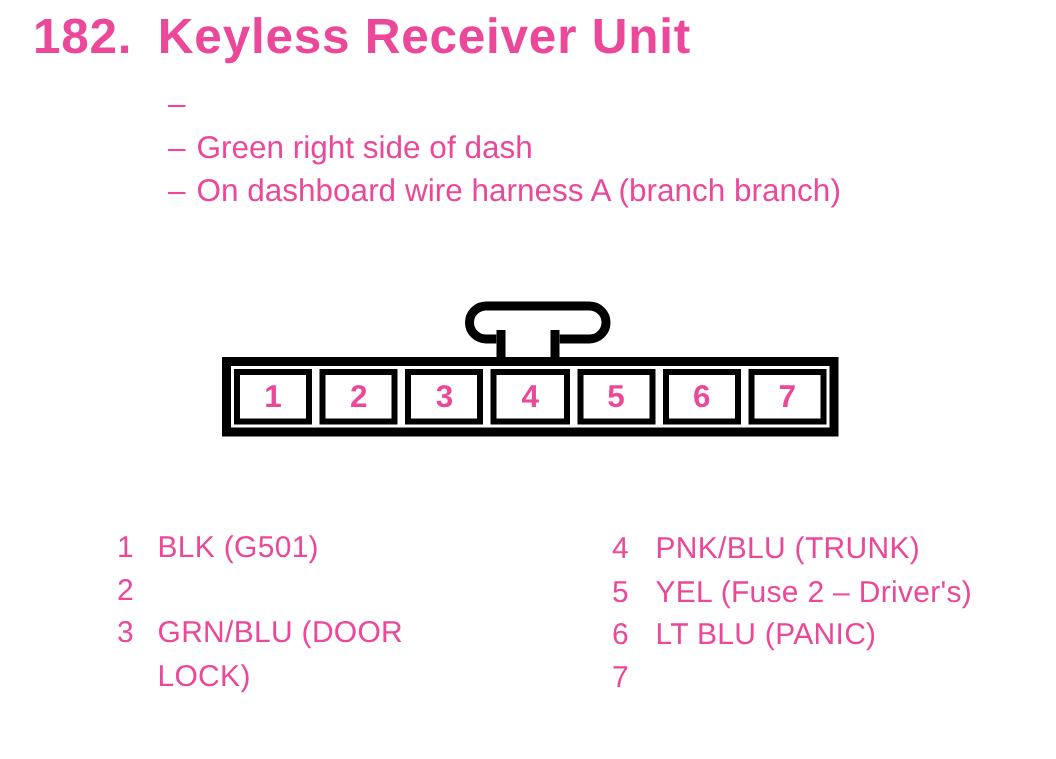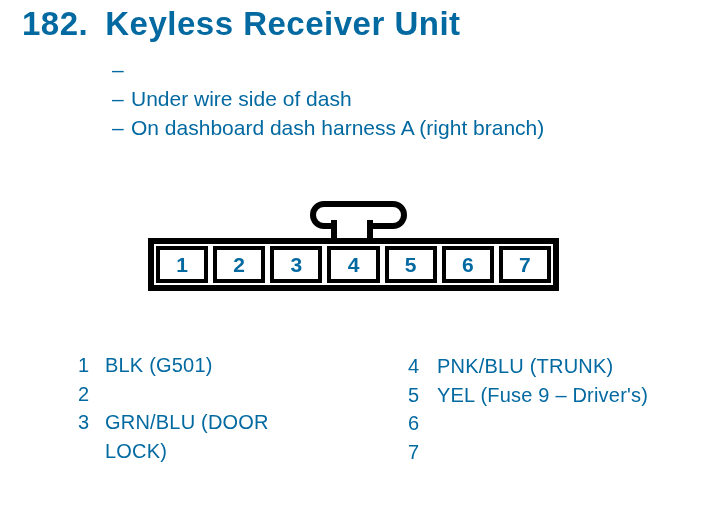--- a/index.html
+++ b/index.html
@@ -5,21 +5,21 @@
   html, body {
     margin: 0;
     padding: 0;
     background: #ffffff;
   }
   .page {
     position: relative;
     width: 704px;
     height: 506px;
     background: #ffffff;
-    color: #0369a1;
+    color: #ec4899;
     font-family: "Liberation Sans", sans-serif;
     overflow: hidden;
   }
 
   
   .title {
     position: absolute;
     left: 22px;
     top: 4px;
     font-size: 33px;
@@ -130,25 +130,25 @@
   <div class="title">
     <span class="num">182.</span><span>Keyless Receiver Unit</span>
   </div>
 
   <div class="notes">
     <div class="note-row">
       <span class="note-dash">–</span>
     </div>
     <div class="note-row">
       <span class="note-dash">–</span>
-      <span>Under wire side of dash</span>
+      <span>Green right side of dash</span>
     </div>
     <div class="note-row">
       <span class="note-dash">–</span>
-      <span>On dashboard dash harness A (right branch)</span>
+      <span>On dashboard wire harness A (branch branch)</span>
     </div>
   </div>
 
   <div class="conn-tab-pill"></div>
   <div class="conn-tab-stem"></div>
   <div class="conn-body">
     <div class="conn-cell">1</div>
     <div class="conn-cell">2</div>
     <div class="conn-cell">3</div>
     <div class="conn-cell">4</div>
@@ -172,23 +172,24 @@
     </div>
   </div>
 
   <div class="legend-col legend-right">
     <div class="legend-row">
       <span class="legend-pin">4</span>
       <span class="legend-label">PNK/BLU (TRUNK)</span>
     </div>
     <div class="legend-row">
       <span class="legend-pin">5</span>
-      <span class="legend-label">YEL (Fuse 9 – Driver's)</span>
+      <span class="legend-label">YEL (Fuse 2 – Driver's)</span>
     </div>
     <div class="legend-row">
       <span class="legend-pin">6</span>
+      <span class="legend-label">LT BLU (PANIC)</span>
     </div>
     <div class="legend-row">
       <span class="legend-pin">7</span>
     </div>
   </div>
 
 </div>
 
 </body></html>

